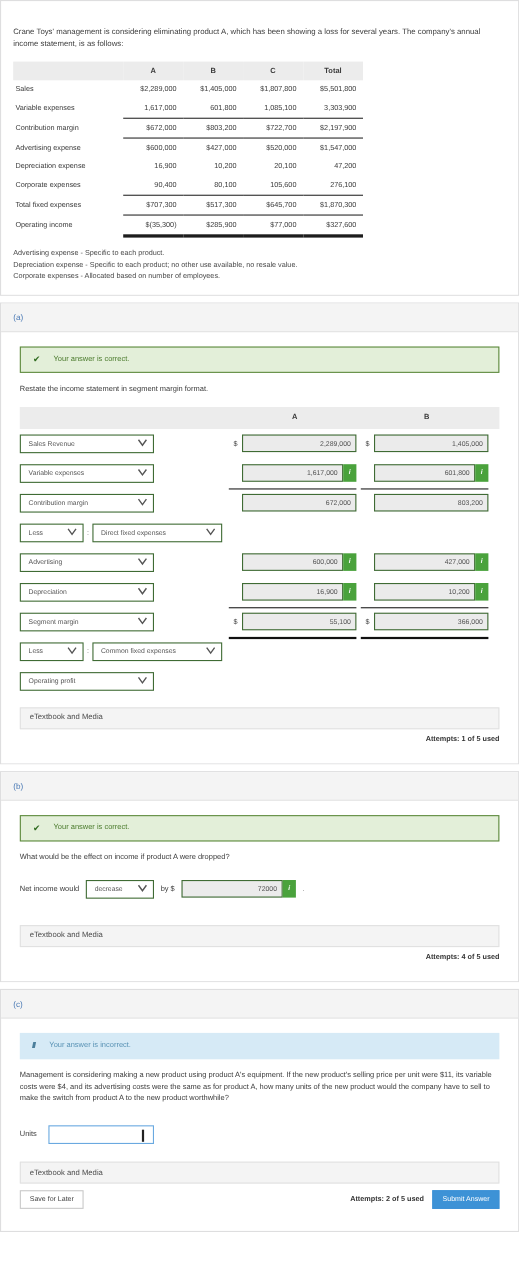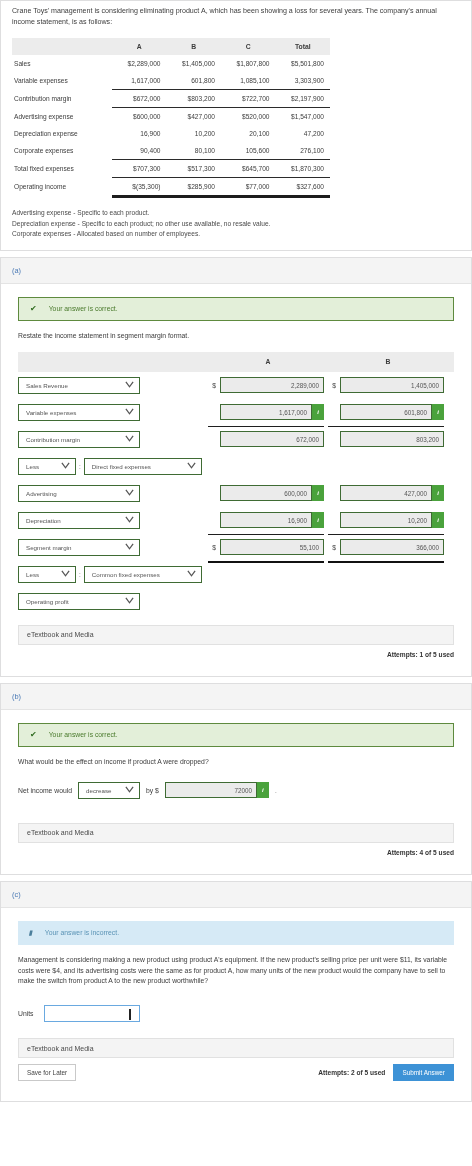--- a/index.html
+++ b/index.html
@@ -16,21 +16,21 @@
   
   .card {
     background: #ffffff;
     border: 1px solid #dededf;
     border-top: none;
     width: 472px;
   }
   .card.first { border-top: 1px solid #dededf; }
 
   .intro {
-    padding: 5px 11px 4px 11px;
+    padding: 23px 11px 4px 11px;
     font-size: 7.1px;
     line-height: 1.55;
     color: #3c3c3c;
   }
 
   
   .stmt-wrap { padding: 6px 11px 4px 11px; }
   table.stmt {
     border-collapse: collapse;
     width: 318px;

